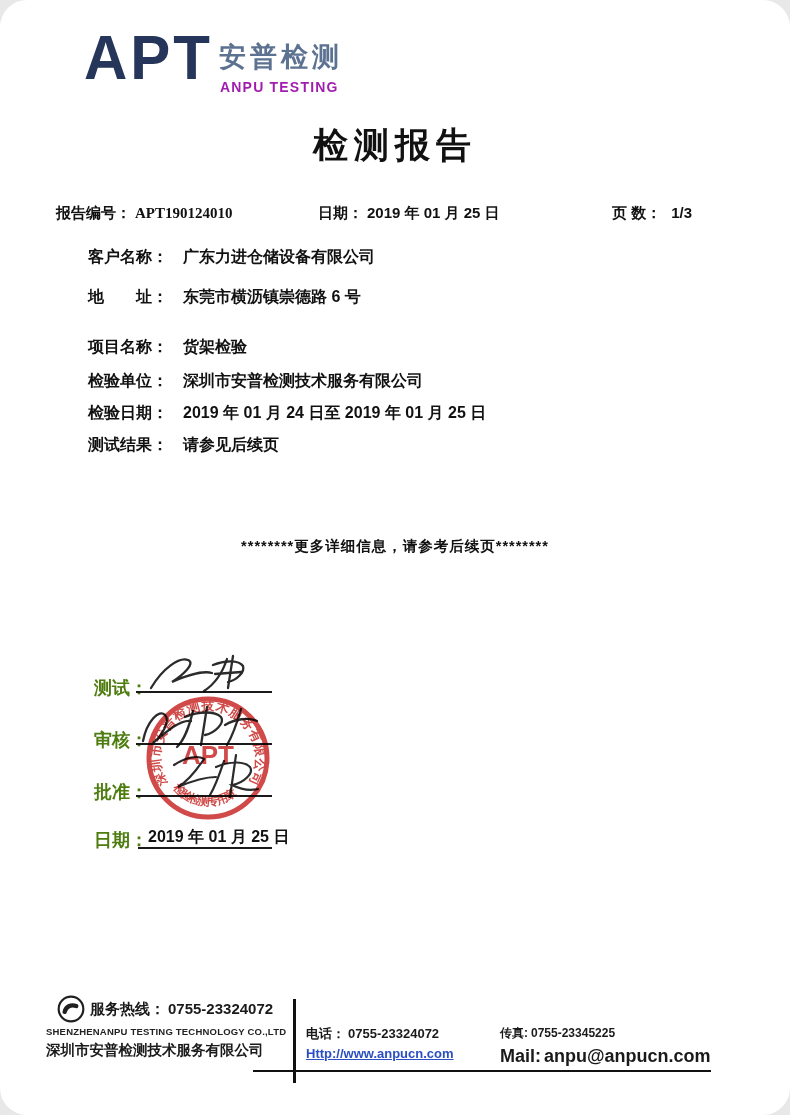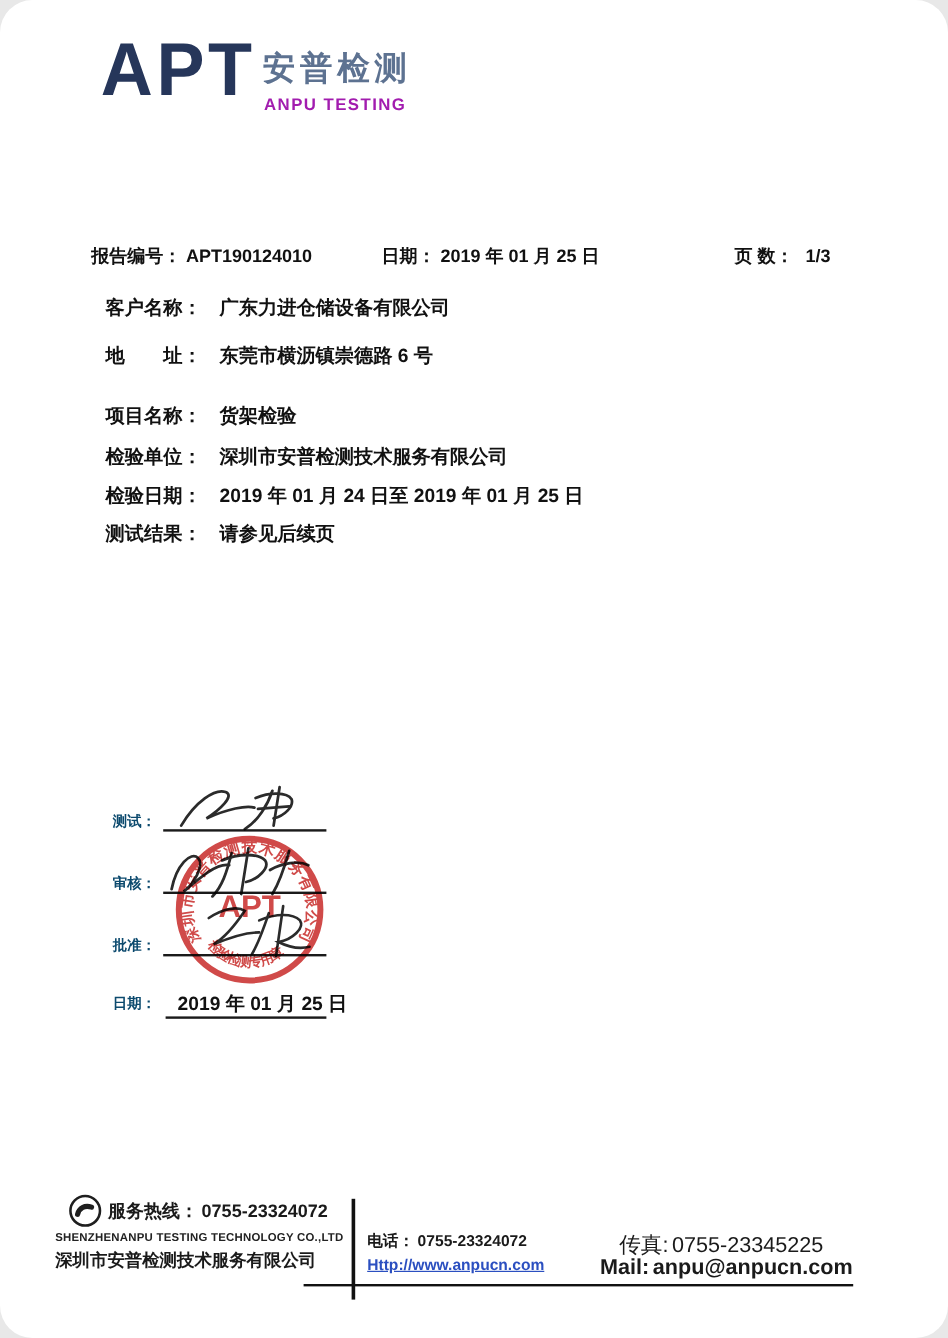--- a/index.html
+++ b/index.html
@@ -35,62 +35,63 @@
   
   .title{
     left:0;top:122px;width:100%;
     text-align:center;
     font-size:35px;font-weight:bold;color:#111;
     letter-spacing:6px;
   }
   
   .meta{font-size:15px;font-weight:bold;color:#111;white-space:nowrap;}
   .meta .val{padding-left:4px;}
-  .meta-report{left:76px;top:204px;}
+  .meta-report{left:56px;top:204px;font-family:Liberation Serif, serif;}
   .meta-date{left:318px;top:204px;}
   .meta-pages{left:612px;top:204px;}
   .meta-pages .val{padding-left:10px;}
   
   .field{font-size:16px;font-weight:bold;color:#111;white-space:nowrap;}
   .field .flabel{position:absolute;left:88px;top:0;}
   .field .fvalue{position:absolute;left:183px;top:0;}
   
   .notice{
     left:0;top:537px;width:100%;text-align:center;
     font-size:14.5px;font-weight:bold;color:#111;letter-spacing:1px;
   }
   
-  .sig-label{font-size:12px;font-weight:bold;color:#0c4a6e;}
+  .sig-label{font-size:18px;font-weight:bold;color:#4d7c0f;}
   .sig-line{height:0;border-bottom:2px solid #1a1a1a;}
   .sig-date-value{font-size:16px;font-weight:bold;color:#111;white-space:nowrap;}
   .stamp{mix-blend-mode:multiply;}
   .handsig{mix-blend-mode:multiply;}
   
   .foot-hotline{left:90px;top:1000px;font-size:15px;font-weight:bold;white-space:nowrap;}
   .foot-en{left:46px;top:1026px;font-size:9.5px;font-weight:bold;color:#222;letter-spacing:.2px;white-space:nowrap;text-align:center;}
   .foot-cn{left:46px;top:1041px;font-size:14.5px;font-weight:bold;white-space:nowrap;}
   .foot-divider-v{left:293px;top:999px;width:3px;height:84px;background:#111;}
   .foot-divider-h{left:253px;top:1070px;width:458px;height:2px;background:#111;}
   .foot-r1{left:306px;top:1002px;font-size:13.5px;font-weight:bold;white-space:nowrap;}
   .foot-r2a{left:306px;top:1025px;font-size:13px;font-weight:bold;white-space:nowrap;}
-  .foot-r2b{left:516px;top:1025px;font-size:18px;font-weight:normal;white-space:nowrap;}
+  .foot-r2b{left:500px;top:1025px;font-size:12px;font-weight:bold;white-space:nowrap;}
   .foot-r3a{left:306px;top:1046px;font-size:13px;font-weight:bold;white-space:nowrap;}
   .foot-r3b{left:500px;top:1046px;font-size:18px;font-weight:bold;white-space:nowrap;}
   .weblink{color:#2b4fc0;text-decoration:underline;cursor:pointer;}
   .nv{padding-left:3px;text-align:center;}
 </style>
 </head>
 <body>
 
 <div class="page">
 
   <div class="abs logo-mark">APT</div>
   <div class="abs logo-cn">安普检测</div>
   <div class="abs logo-en">ANPU TESTING</div>
 
+  <div class="abs title">检测报告</div>
 
   <div class="abs meta meta-report">
     <span>报告编号：</span><span class="val">APT190124010</span>
   </div>
   <div class="abs meta meta-date">
     <span>日期：</span><span class="val">2019 年 01 月 25 日</span>
   </div>
   <div class="abs meta meta-pages">
     <span>页 数：</span><span class="val">1/3</span>
   </div>
@@ -113,20 +114,21 @@
   </div>
   <div class="abs field" style="top:403px;">
     <span class="flabel">检验日期：</span>
     <span class="fvalue">2019 年 01 月 24 日至 2019 年 01 月 25 日</span>
   </div>
   <div class="abs field" style="top:435px;">
     <span class="flabel">测试结果：</span>
     <span class="fvalue">请参见后续页</span>
   </div>
 
+  <div class="abs notice">********更多详细信息，请参考后续页********</div>
 
   <div class="abs sig-label" style="left:94px;top:676px;">测试：</div>
   <div class="abs sig-line" style="left:136px;top:691px;width:136px;"></div>
 
   <div class="abs sig-label" style="left:94px;top:728px;">审核：</div>
   <div class="abs sig-line" style="left:136px;top:743px;width:136px;"></div>
 
   <div class="abs sig-label" style="left:94px;top:780px;">批准：</div>
   <div class="abs sig-line" style="left:136px;top:795px;width:136px;"></div>
 

